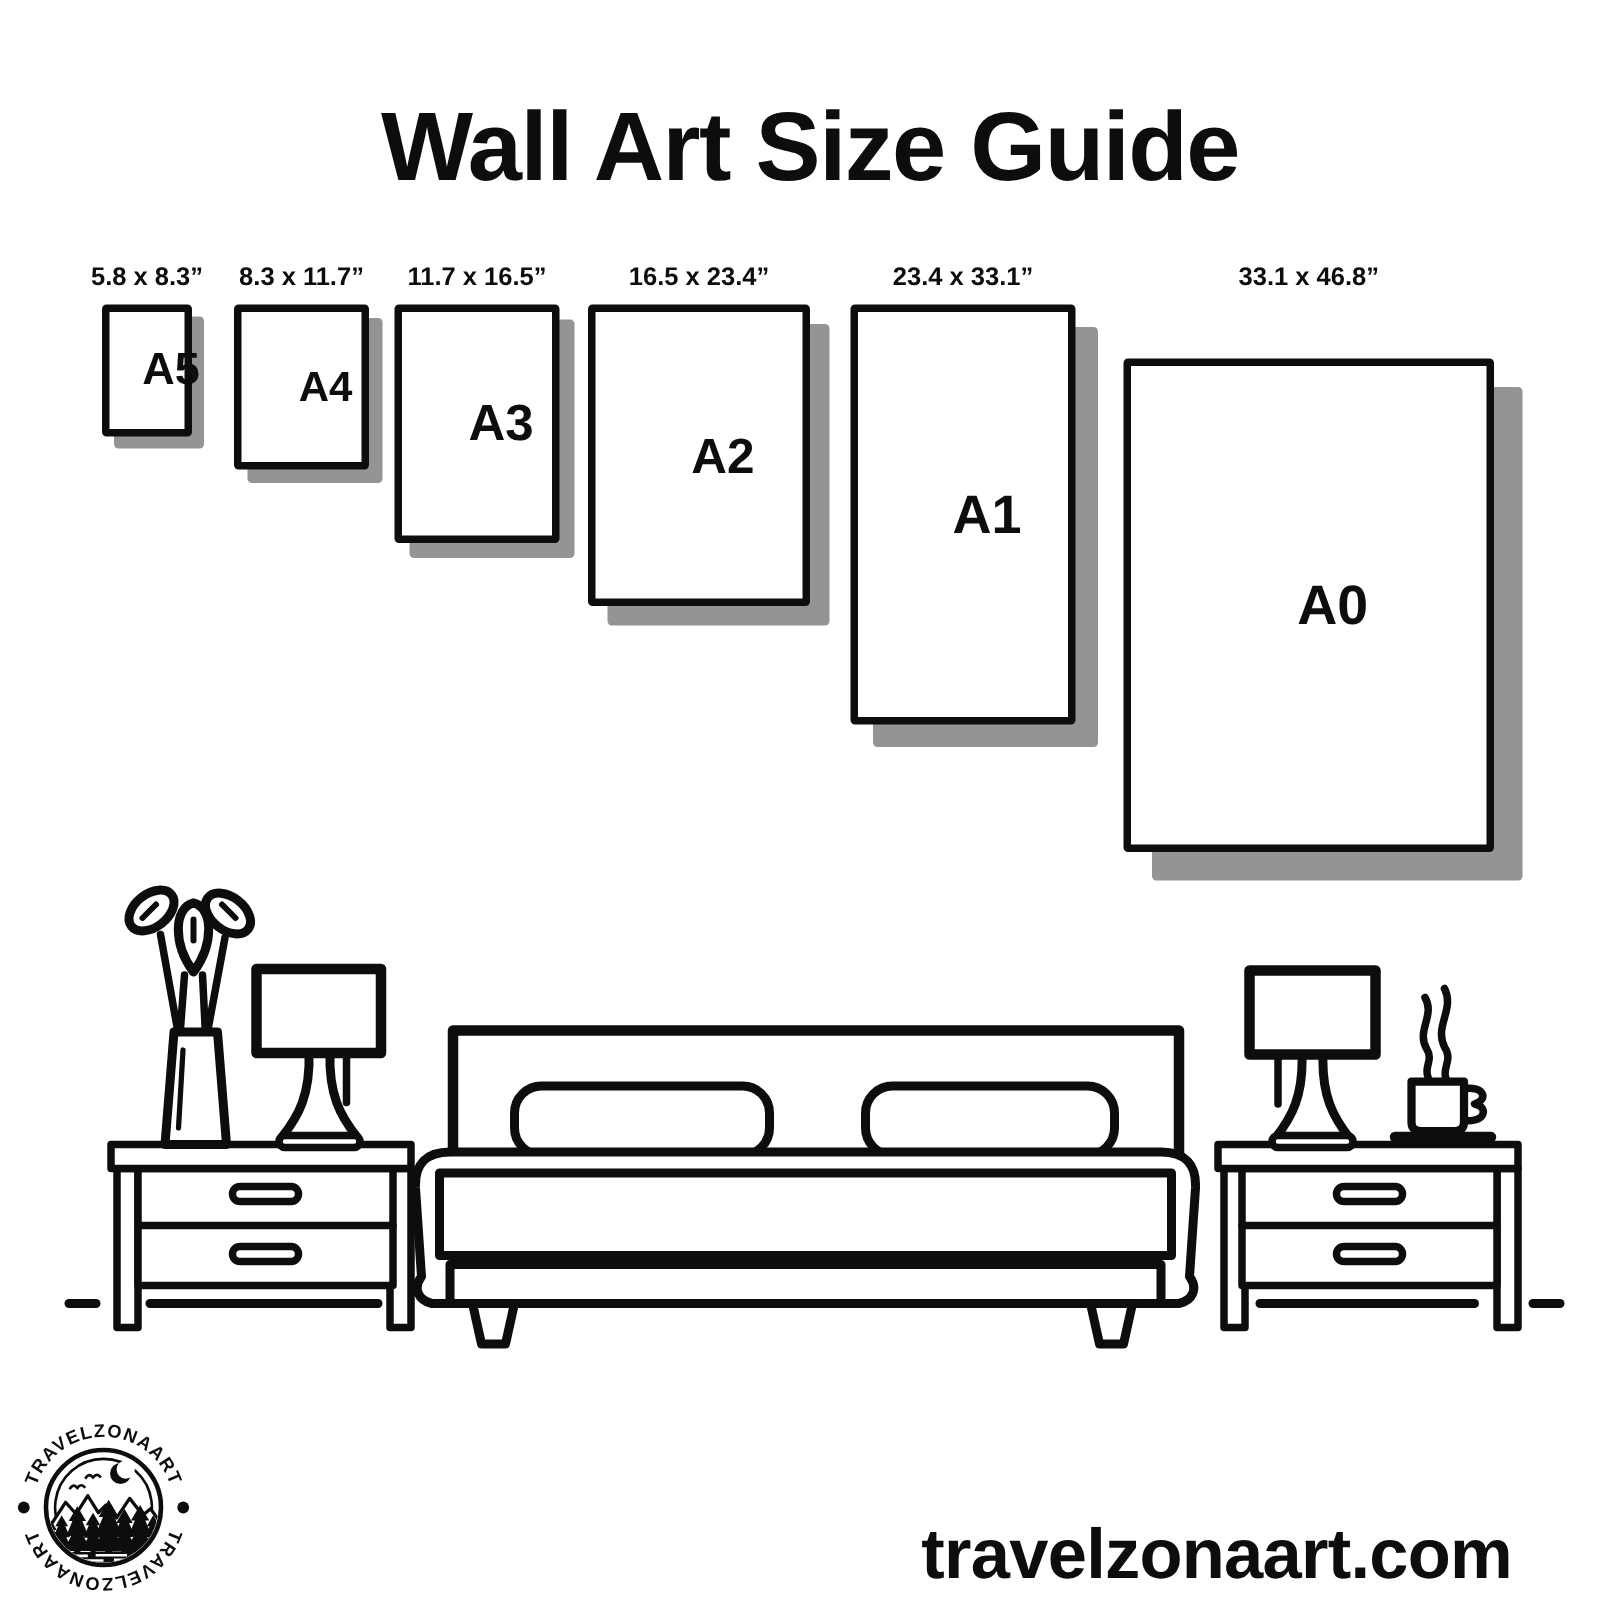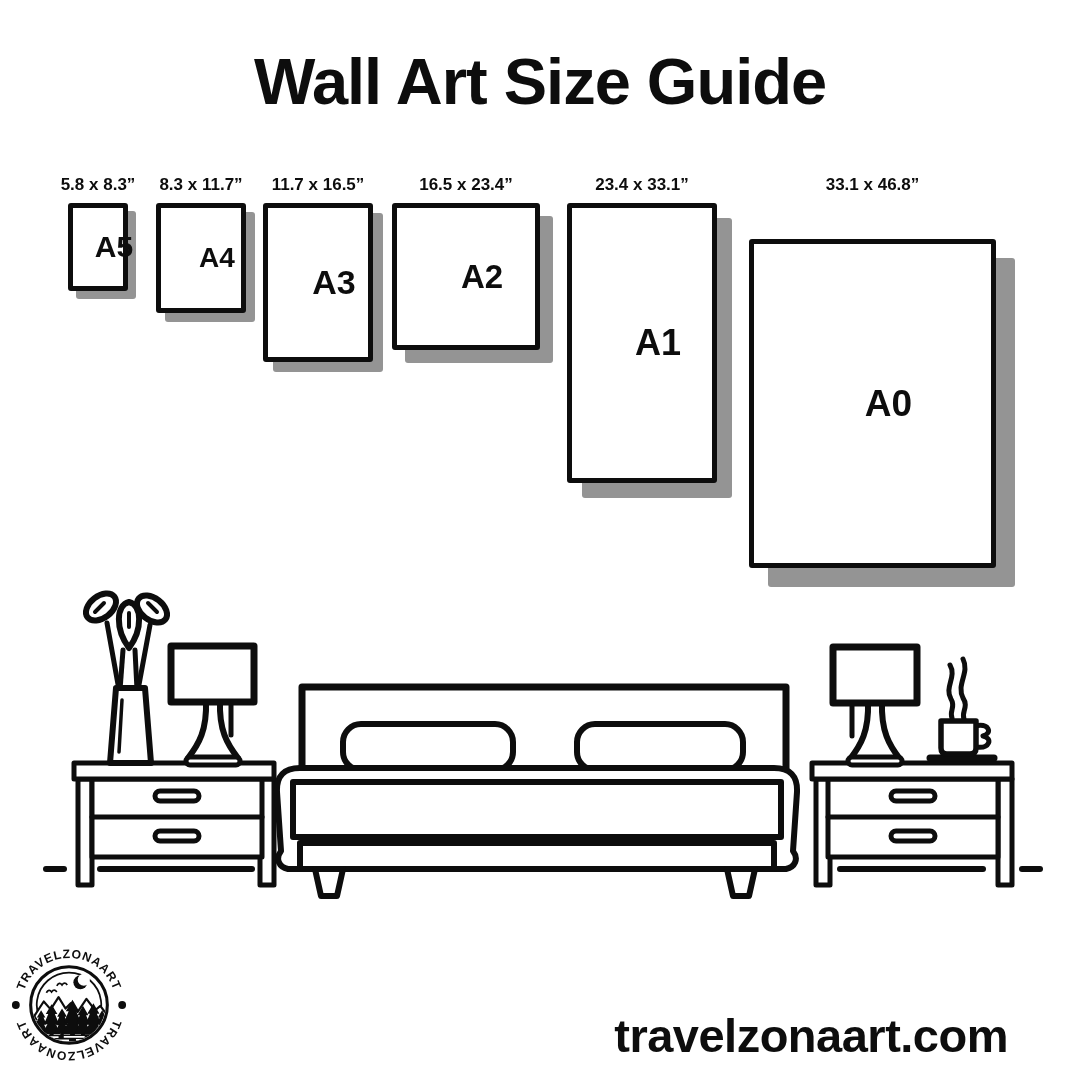--- a/index.html
+++ b/index.html
@@ -2,40 +2,40 @@
 <html><head>
 <meta charset="utf-8">
 <style>
   html,body{margin:0;padding:0;}
   body{
     width:1080px;height:1080px;position:relative;overflow:hidden;
     background:#ffffff;color:#0d0d0d;
     font-family:"Liberation Sans", sans-serif;
   }
   .title{
-    position:absolute;top:44px;left:0;width:1080px;margin:0;
+    position:absolute;top:60px;left:0;width:1080px;margin:0;
     text-align:center;font-size:65px;font-weight:700;letter-spacing:-1px;
   }
   
   .size-item{position:absolute;}
   .dims{
     position:absolute;left:50%;transform:translateX(-50%);top:-28px;
     font-size:17px;font-weight:700;white-space:nowrap;
   }
   .sheet{
     position:absolute;left:0;top:0;right:0;bottom:0;box-sizing:border-box;
     background:#ffffff;border:5px solid #0d0d0d;border-radius:3px;
     display:flex;align-items:center;justify-content:center;
     font-weight:700;
     padding-left:32px;
   }
   .a5{left:68px;top:203px;width:60px;height:88px;}
   .a4{left:156px;top:203px;width:90px;height:110px;border-radius:16px;}
   .a3{left:263px;top:203px;width:110px;height:159px;}
-  .a2{left:392px;top:203px;width:148px;height:147px;}
+  .a2{left:392px;top:203px;width:148px;height:201px;}
   .a1{left:567px;top:203px;width:150px;height:280px;}
   .a0{left:749px;top:203px;width:247px;height:365px;}
   .a5 .sheet{font-size:30px;box-shadow:8px 8px 0 #949494;}
   .a4 .sheet{font-size:28px;box-shadow:9px 9px 0 #949494;}
   .a3 .sheet{font-size:34px;box-shadow:10px 10px 0 #949494;}
   .a2 .sheet{font-size:33px;box-shadow:13px 13px 0 #949494;}
   .a1 .sheet{font-size:36px;box-shadow:15px 15px 0 #949494;}
   .a0 .sheet{font-size:37px;box-shadow:19px 19px 0 #949494;margin-top:36px;}
   
   .room{position:absolute;left:0;top:580px;width:1080px;height:320px;}

